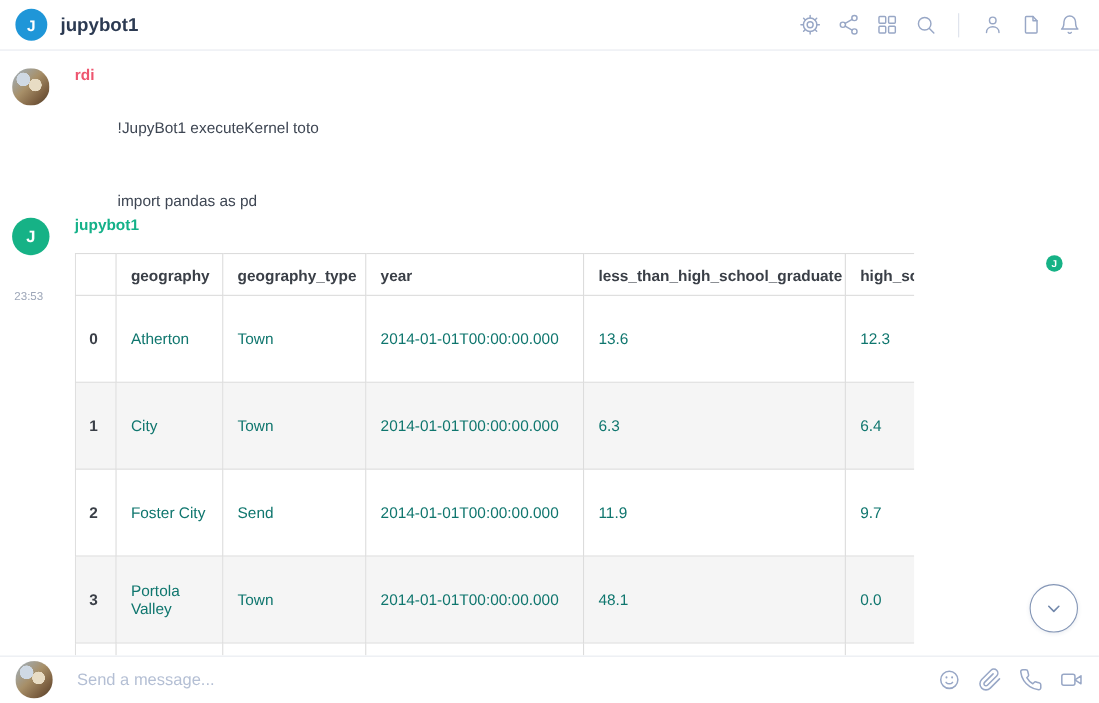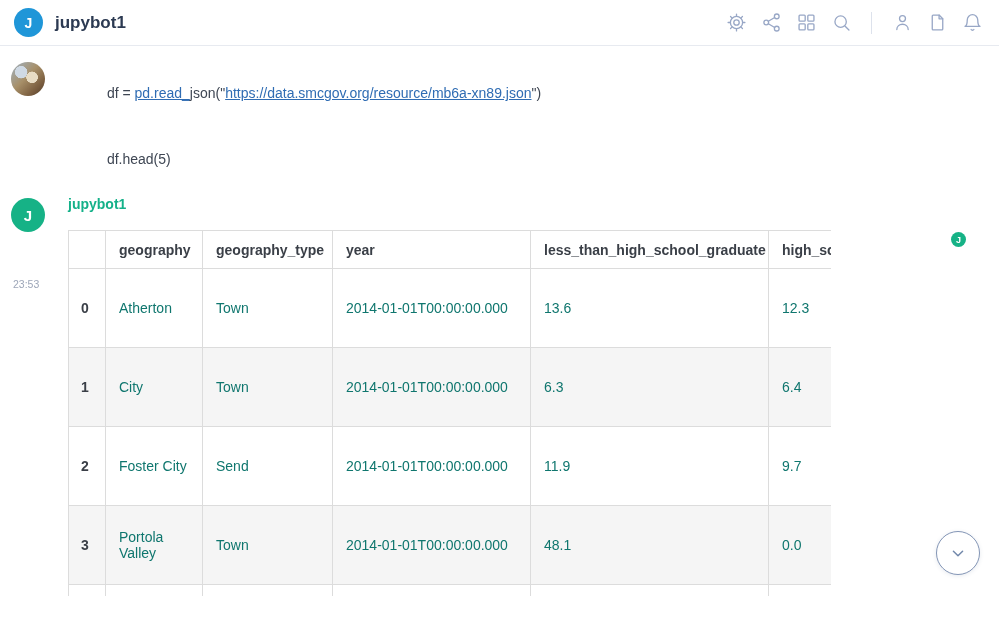--- a/index.html
+++ b/index.html
@@ -41,21 +41,21 @@
   .msg-bot { top: 150px; }
   .msg .avatar-photo {
     position: absolute; left: 11px; top: 2px; width: 34px; height: 34px; border-radius: 50%;
     background:
       radial-gradient(circle at 30% 30%, #cfd9e4 0 18%, transparent 19%),
       radial-gradient(circle at 62% 45%, #e8dcc4 0 20%, transparent 21%),
       linear-gradient(135deg, #9fb3c6 0%, #a78f68 45%, #7c5f40 75%, #4e3b27 100%);
   }
   .msg .avatar-bot { position: absolute; left: 11px; top: 2px; width: 34px; height: 34px;
     background: var(--green, #16b286); font-size: 15px; }
-  .msg-time { position: absolute; left: 13px; top: 82px; font-size: 10.5px; color: #9da6b8; }
+  .msg-time { position: absolute; left: 13px; top: 68px; font-size: 10.5px; color: #9da6b8; }
   .msg-body { margin-left: 68px; }
   .msg-username { font-size: 14px; font-weight: bold; margin-bottom: 7px; }
   .u-pink { color: var(--pink, #ee5670); }
   .u-green { color: var(--green-name, #14b189); }
   .msg-line { font-size: 14px; line-height: 22px; color: #3e4653; white-space: pre-wrap; }
   .msg-line a { color: var(--link, #2f6cb3); text-decoration: underline; cursor: pointer; }
 
   
   .table-clip { width: 763px; height: 366px; overflow: hidden; margin-top: 18px; }
   table.df { border-collapse: collapse; table-layout: fixed; width: 860px; background: #fff; }
@@ -165,20 +165,27 @@
         </svg>
       </div>
     </div>
   </div>
 
   <div class="messages">
 
     <div class="msg msg-rdi">
       <div class="avatar-photo"></div>
       <div class="msg-body">
+        <div class="msg-username u-pink">rdi</div>
+        <div class="msg-line">
+          <span>!JupyBot1 executeKernel toto</span>
+        </div>
+        <div class="msg-line">
+          <span>import pandas as pd</span>
+        </div>
         <div class="msg-line">
           <span>df = </span><a>pd.read_</a><span>json("</span><a>https://data.smcgov.org/resource/mb6a-xn89.json</a><span>")</span>
         </div>
         <div class="msg-line">
           <span>df.head(5)</span>
         </div>
       </div>
     </div>
 
     <div class="msg msg-bot">
@@ -256,14 +263,43 @@
 
     <div class="jump-badge">J</div>
 
     <div class="scroll-down-btn">
       <svg viewBox="0 0 24 24">
         <path d="M7 10l5 5 5-5"></path>
       </svg>
     </div>
   </div>
 
+  <div class="composer">
+    <div class="avatar-photo"></div>
+    <input type="text" placeholder="Send a message..." style="">
+    <div class="composer-icons">
+      <div class="icon-btn">
+        <svg viewBox="0 0 24 24">
+          <circle cx="12" cy="12" r="8.5"></circle>
+          <path d="M8.8 14.6c.9.9 2 1.4 3.2 1.4s2.3-.5 3.2-1.4"></path>
+          <path d="M9.2 9.6v.01M14.8 9.6v.01" stroke-width="2"></path>
+        </svg>
+      </div>
+      <div class="icon-btn">
+        <svg viewBox="0 0 24 24">
+          <path d="M21.44 11.05l-9.19 9.19a6 6 0 0 1-8.49-8.49l9.19-9.19a4 4 0 0 1 5.66 5.66l-9.2 9.19a2 2 0 0 1-2.83-2.83l8.49-8.48"></path>
+        </svg>
+      </div>
+      <div class="icon-btn">
+        <svg viewBox="0 0 24 24">
+          <path d="M22 16.92v3a2 2 0 0 1-2.18 2 19.79 19.79 0 0 1-8.63-3.07 19.5 19.5 0 0 1-6-6 19.79 19.79 0 0 1-3.07-8.67A2 2 0 0 1 4.11 2h3a2 2 0 0 1 2 1.72 12.84 12.84 0 0 0 .7 2.81 2 2 0 0 1-.45 2.11L8.09 9.91a16 16 0 0 0 6 6l1.27-1.27a2 2 0 0 1 2.11-.45 12.84 12.84 0 0 0 2.81.7A2 2 0 0 1 22 16.92z"></path>
+        </svg>
+      </div>
+      <div class="icon-btn">
+        <svg viewBox="0 0 24 24">
+          <rect x="2.5" y="6.5" width="13" height="11" rx="2"></rect>
+          <path d="M15.5 12l6-4v8l-6-4z"></path>
+        </svg>
+      </div>
+    </div>
+  </div>
 
 </div>
 
 </body></html>

